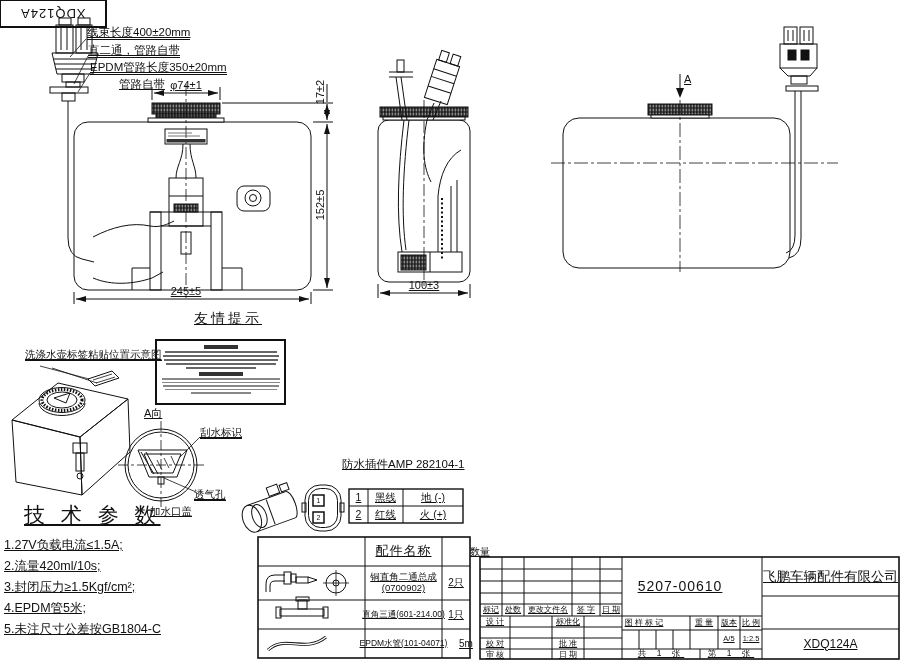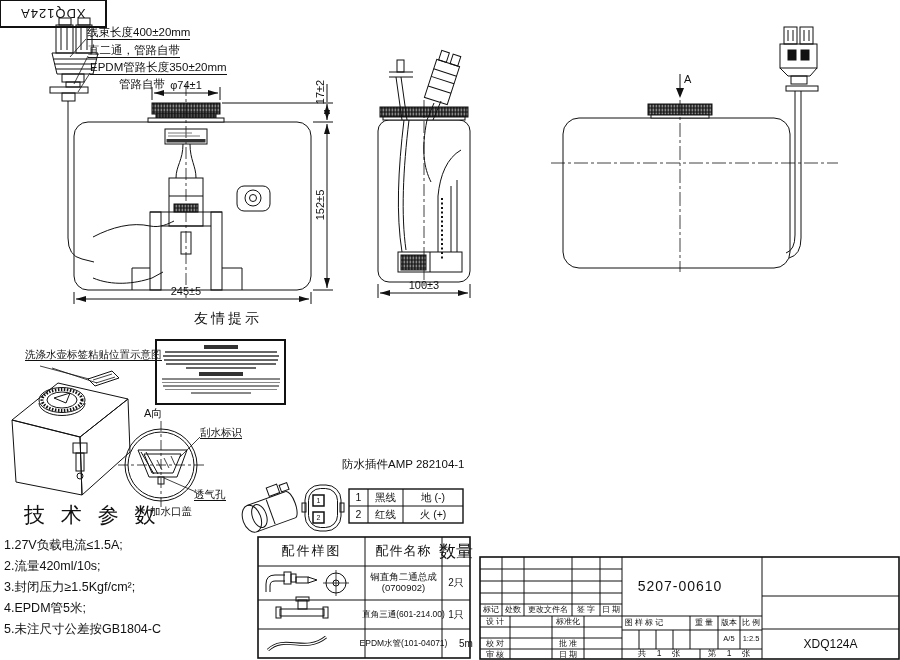--- a/index.html
+++ b/index.html
@@ -1,19 +1,19 @@
 <!DOCTYPE html>
 <html><head>
 <meta charset="utf-8">
 <style>
   html,body{margin:0;padding:0;background:#fff;}
   #sheet{position:relative;width:900px;height:660px;background:#fff;overflow:hidden;
          font-family:"Liberation Sans","DejaVu Sans",sans-serif;color:#111;}
   #lineart{position:absolute;left:0;top:0;z-index:1;}
-  .t{position:absolute;z-index:2;color:#111;white-space:nowrap;line-height:1.15;}
+  .t{position:absolute;z-index:2;color:#111;white-space:nowrap;line-height:1.15;text-decoration:underline;}
   .ul{border-bottom:1px solid #111;padding-bottom:0px;}
   .ctr{display:flex;align-items:center;justify-content:center;text-align:left;}
   .vdim{position:absolute;z-index:2;transform:translate(-50%,-50%) rotate(-90deg);font-size:11px;white-space:nowrap;}
   .flipbox{position:absolute;left:0;top:0;width:104px;height:25px;border:1px solid #111;
            border-right:2px solid #111;border-bottom:2px solid #111;z-index:2;
            display:flex;align-items:center;justify-content:center;}
   .flip{display:inline-block;transform:rotate(180deg);font-size:13px;letter-spacing:1px;}
   .warnbox{position:absolute;left:155px;top:339px;width:131px;height:66px;border:2px solid #111;z-index:2;
            display:flex;flex-direction:column;align-items:center;padding-top:3px;box-sizing:border-box;}
   .wl{background:#666;height:2px;margin-top:2px;}
@@ -343,23 +343,22 @@
 <div class="t" style="left:4px;top:622px;font-size:12.5px">5.未注尺寸公差按GB1804-C</div>
 
 <div class="t" style="left:342px;top:458px;font-size:11.5px">防水插件AMP 282104-1</div>
 <div class="t ctr" style="left:349px;top:489px;width:19px;height:17px;font-size:10.5px">1</div>
 <div class="t ctr" style="left:368px;top:489px;width:35px;height:17px;font-size:10.5px">黑线</div>
 <div class="t ctr" style="left:403px;top:489px;width:60px;height:17px;font-size:10.5px">地 (-)</div>
 <div class="t ctr" style="left:349px;top:506px;width:19px;height:17px;font-size:10.5px">2</div>
 <div class="t ctr" style="left:368px;top:506px;width:35px;height:17px;font-size:10.5px">红线</div>
 <div class="t ctr" style="left:403px;top:506px;width:60px;height:17px;font-size:10.5px">火 (+)</div>
 
-<div class="t ctr" style="left:258px;top:537px;width:107px;height:29px;font-size:13px;letter-spacing:2px">配件样图</div>
 <div class="t ctr" style="left:365px;top:537px;width:77px;height:29px;font-size:13px;letter-spacing:1px">配件名称</div>
-<div class="t ctr" style="left:442px;top:537px;width:28px;height:29px;font-size:17px">数量</div>
+<div class="t ctr" style="left:466px;top:537px;width:28px;height:29px;font-size:10px">数量</div>
 <div class="t ctr stack" style="left:365px;top:566px;width:77px;height:34px;font-size:9.5px">
   <span>铜直角二通总成</span>
   <span>(0700902)</span>
 </div>
 <div class="t ctr" style="left:442px;top:566px;width:28px;height:34px;font-size:10px">2只</div>
 <div class="t ctr" style="left:365px;top:600px;width:77px;height:29px;font-size:8.5px">直角三通(601-214.00)</div>
 <div class="t ctr" style="left:442px;top:600px;width:28px;height:29px;font-size:10px">1只</div>
 <div class="t ctr" style="left:365px;top:629px;width:77px;height:29px;font-size:8.5px">EPDM水管(101-04071)</div>
 <div class="t ctr" style="left:442px;top:629px;width:48px;height:29px;font-size:10px">5m</div>
 
@@ -376,15 +375,16 @@
 <div class="t ctr" style="left:552px;top:649px;width:32px;height:11px;font-size:8px">日 期</div>
 <div class="t ctr" style="left:622px;top:557px;width:116px;height:59px;font-size:14px;letter-spacing:1px">5207-00610</div>
 <div class="t ctr" style="left:622px;top:616px;width:44px;height:14px;font-size:8px">图 样 标 记</div>
 <div class="t ctr" style="left:690px;top:616px;width:28px;height:14px;font-size:8px">重 量</div>
 <div class="t ctr" style="left:718px;top:616px;width:22px;height:14px;font-size:8px">版本</div>
 <div class="t ctr" style="left:740px;top:616px;width:22px;height:14px;font-size:8px">比 例</div>
 <div class="t ctr" style="left:718px;top:630px;width:22px;height:19px;font-size:7.5px">A/5</div>
 <div class="t ctr" style="left:740px;top:630px;width:22px;height:19px;font-size:7.5px">1:2.5</div>
 <div class="t ctr" style="left:622px;top:649px;width:78px;height:10px;font-size:8.5px;letter-spacing:4px">共 1 张</div>
 <div class="t ctr" style="left:700px;top:649px;width:62px;height:10px;font-size:8.5px;letter-spacing:4px">第 1 张</div>
+<div class="t ctr" style="left:762px;top:557px;width:137px;height:39px;font-size:13.5px">飞鹏车辆配件有限公司</div>
 <div class="t ctr" style="left:762px;top:629px;width:137px;height:31px;font-size:12px">XDQ124A</div>
 
 </div>
 
 </body></html>

